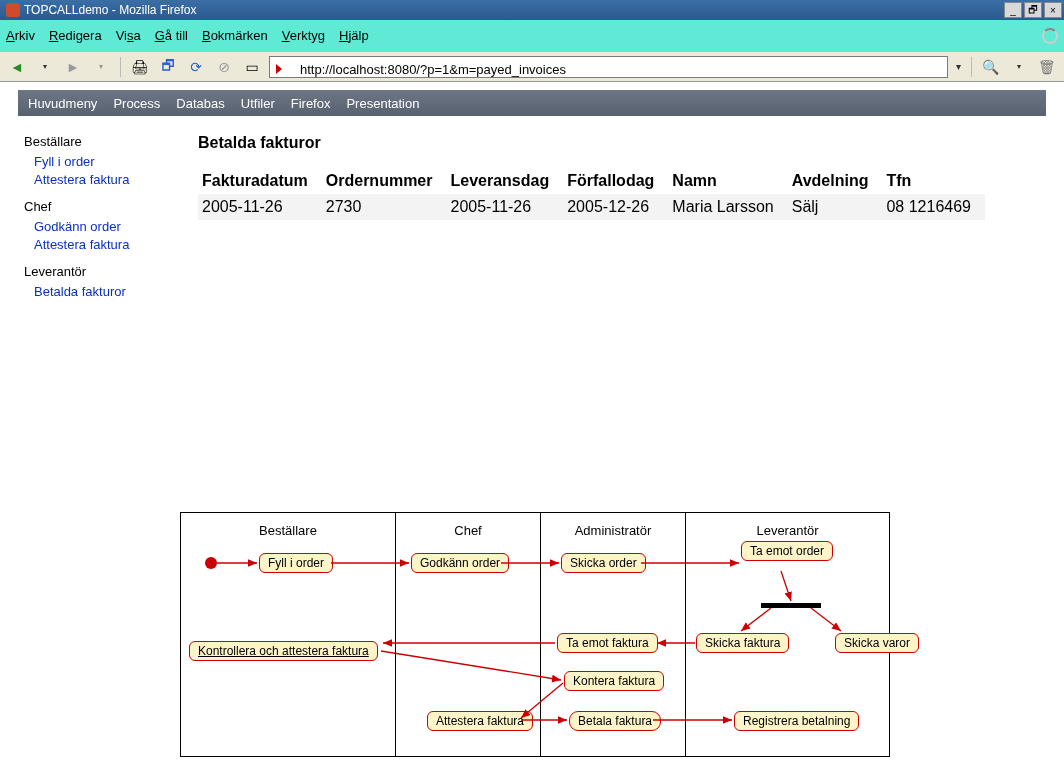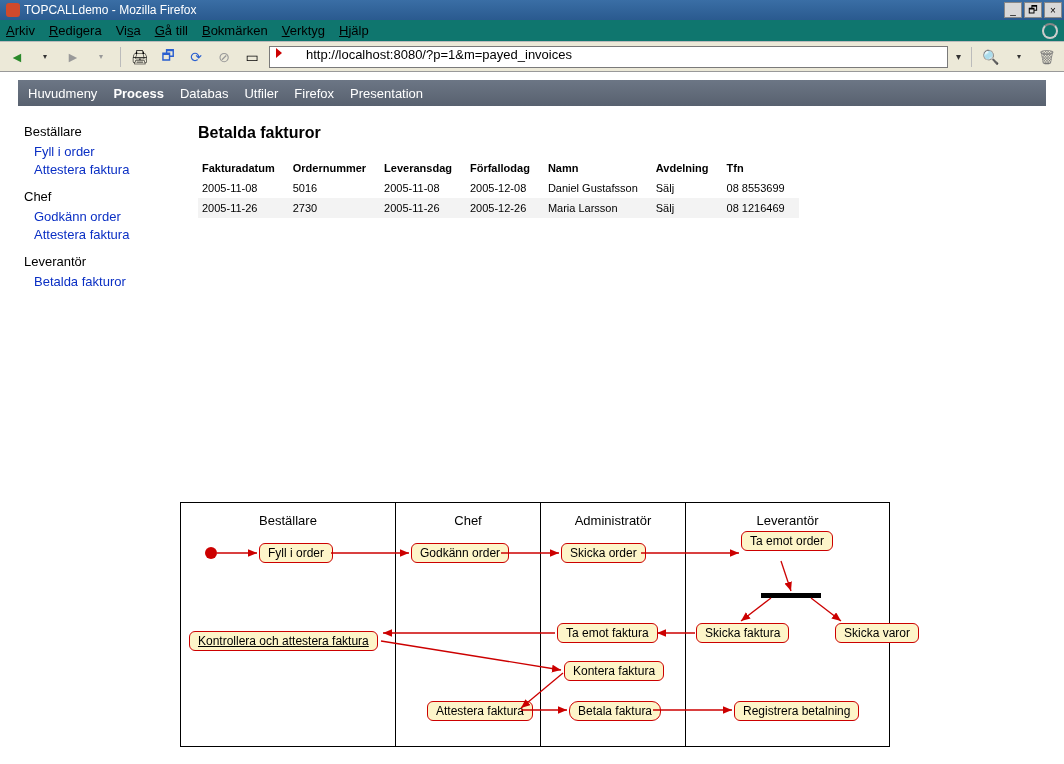--- a/index.html
+++ b/index.html
@@ -26,71 +26,71 @@
 .titlebar .win-icon {
   width:14px; height:14px; background:#d04a2c; border-radius:3px; display:inline-block;
 }
 .winbtns { display:flex; gap:0; }
 .winbtn {
   width:18px; height:16px; background:#d8d8d8; border:1px solid #888; color:#000;
   display:flex; align-items:center; justify-content:center; font-size:10px; margin-left:2px;
   cursor:pointer;
 }
 .menubar {
-  height: 22px;
-  background: #0f766e;
+  height: 32px;
+  background: #5eead4;
   border-bottom:1px solid #bbb;
   display:flex; align-items:center; padding:0 6px; gap:14px;
   font-size:13px;
 }
 .menubar .mitem { cursor:pointer; }
 .menubar .mitem u { text-decoration: underline; }
 .toolbar {
   height: 30px;
   background: #ece9d8;
   border-bottom:1px solid #999;
   display:flex; align-items:center; padding:0 6px; gap:6px;
 }
 .tb-icon {
   width:22px; height:22px; display:flex; align-items:center; justify-content:center;
   border:1px solid transparent; border-radius:3px; cursor:pointer; font-size:14px;
 }
 .tb-sep { width:1px; height:20px; background:#bbb; margin:0 2px;}
 .urlwrap {
   flex:1; height:22px; background:#fff; border:1px solid #7a7a7a;
-  display:flex; align-items:flex-start; padding:0 4px; gap:18px; font-size:13px;
+  display:flex; align-items:flex-end; padding:0 4px; gap:12px; font-size:13px;
 }
 .favicon { width:14px; height:14px; position:relative; }
 .favicon::before {
   content:""; position:absolute; left:2px; top:1px;
   border-left:6px solid #c00; border-top:5px solid transparent; border-bottom:5px solid transparent;
 }
 .url-dd { font-size:10px; color:#333; cursor:pointer; padding:0 2px;}
 .content-area {
   height: calc(764px - 20px - 22px - 30px);
   background:#fff;
   padding: 8px 18px;
 }
 .app-nav {
   background: linear-gradient(#6c7685, #58616f);
   color:#fff; height:26px; display:flex; align-items:center; gap:16px; padding:0 10px;
   font-size:13px;
 }
 .app-nav .navitem { cursor:pointer; }
-.app-nav .navitem.active { font-weight:bold; }
+.app-nav .navitem.active { font-weight:normal; }
 .page-body { display:flex; margin-top:18px; }
 .sidebar {
   width: 180px; padding-left:6px; font-size:13px; color:#000;
 }
 .sidebar .group-head { color:#000; margin-top:10px; margin-bottom:4px; }
 .sidebar .group-head:first-child { margin-top:0;}
 .sidebar .link { color:#0a2fc4; cursor:pointer; margin-left:10px; display:block; line-height:18px;}
 .main { flex:1; padding-right:10px;}
 .main h2 { font-size:16px; font-weight:bold; margin-bottom:16px;}
-table.data { border-collapse:collapse; font-size:11px; }
+table.data { border-collapse:collapse; font-size:16px; }
 table.data th { text-align:left; font-weight:bold; padding:4px 14px 4px 4px; }
 table.data td { padding:4px 14px 4px 4px; }
 table.data tr.alt td { background:#f3f3f3; }
 
 .diagram {
   position:absolute; left:180px; top:430px; width:710px; height:245px;
   border:1px solid #000;
 }
 .lane {
   position:absolute; top:0; height:100%; border-right:1px solid #000;
@@ -187,29 +187,20 @@
       <table class="data">
         <tbody>
             <tr>
           <th>Fakturadatum</th>
           <th>Ordernummer</th>
           <th>Leveransdag</th>
           <th>Förfallodag</th>
           <th>Namn</th>
           <th>Avdelning</th>
           <th>Tfn</th>
-        </tr>
-        <tr>
-          <td>2005-11-08</td>
-          <td>5016</td>
-          <td>2005-11-08</td>
-          <td>2005-12-08</td>
-          <td>Daniel Gustafsson</td>
-          <td>Sälj</td>
-          <td>08 8553699</td>
         </tr>
         <tr class="alt">
           <td>2005-11-26</td>
           <td>2730</td>
           <td>2005-11-26</td>
           <td>2005-12-26</td>
           <td>Maria Larsson</td>
           <td>Sälj</td>
           <td>08 1216469</td>
         </tr>

